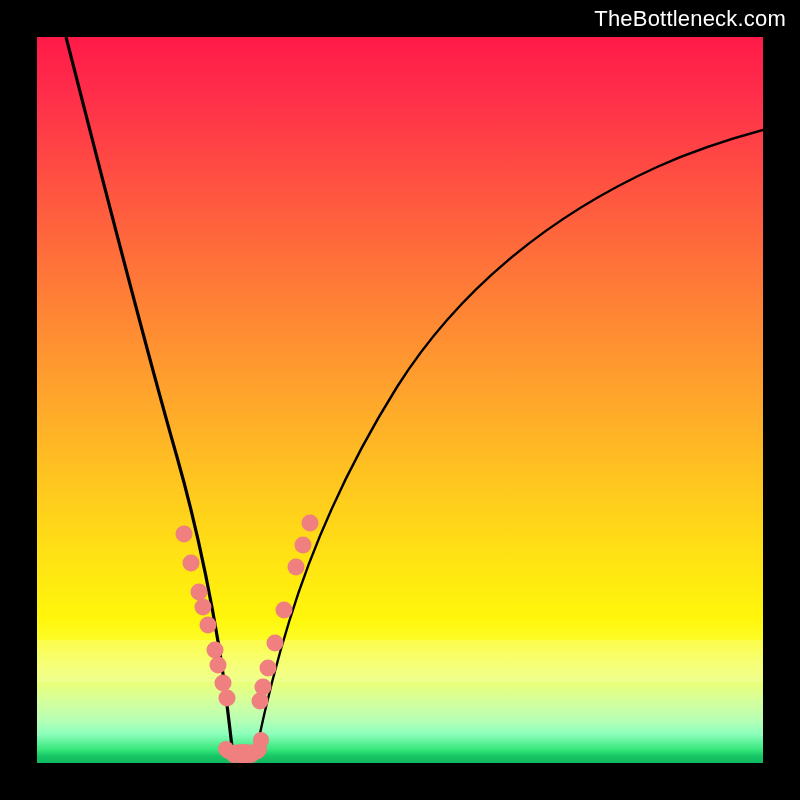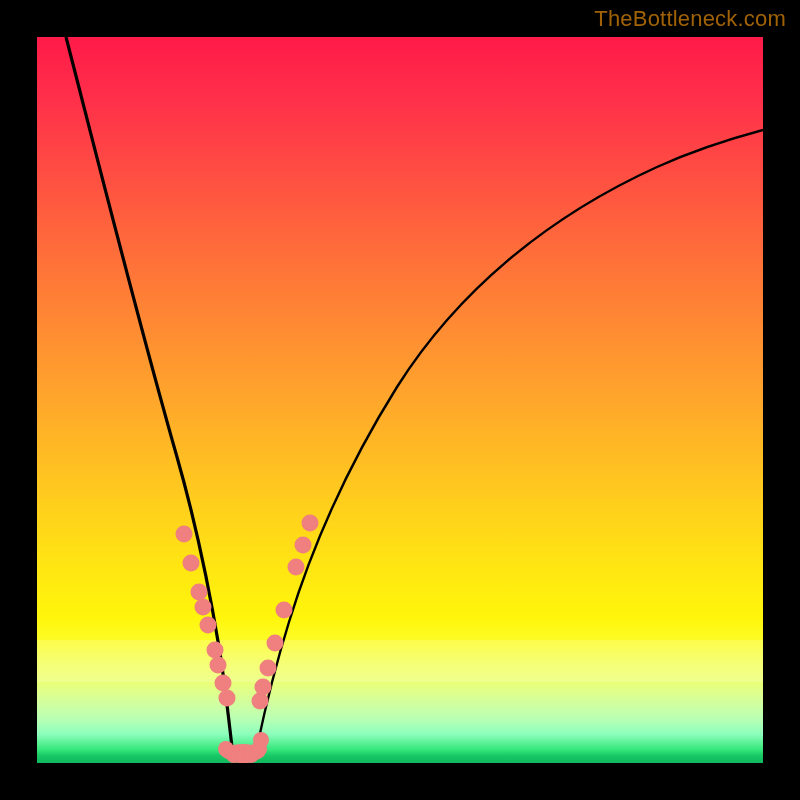--- a/index.html
+++ b/index.html
@@ -51,21 +51,21 @@
   }
   .pale-band {
     position: absolute;
     left: 0; right: 0;
     background: rgba(255,255,255,0.18);
   }
   .watermark {
     position: absolute;
     top: 6px;
     right: 14px;
-    color: #a16207;
+    color: #ffffff;
     font-size: 22px;
     letter-spacing: 0.2px;
     font-weight: 500;
   }
   svg.curve {
     position: absolute;
     left: 0; top: 0;
     width: 726px; height: 726px;
   }
   .marker {

